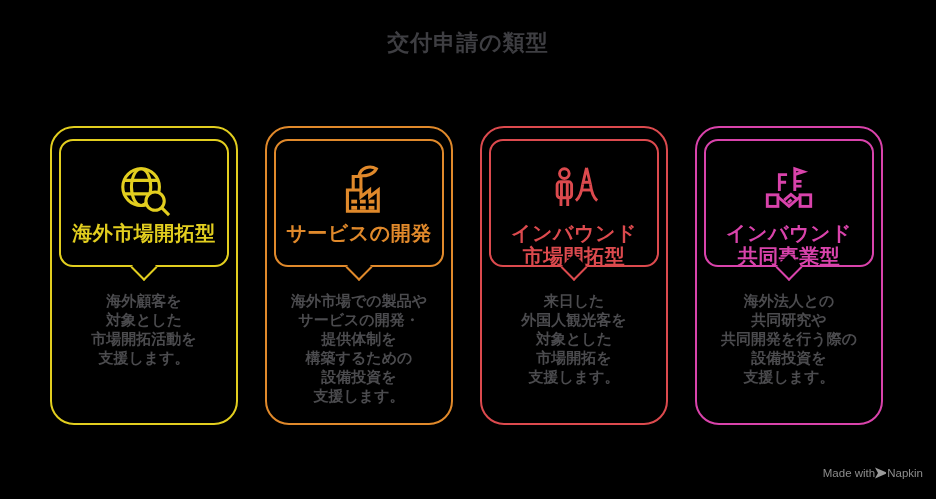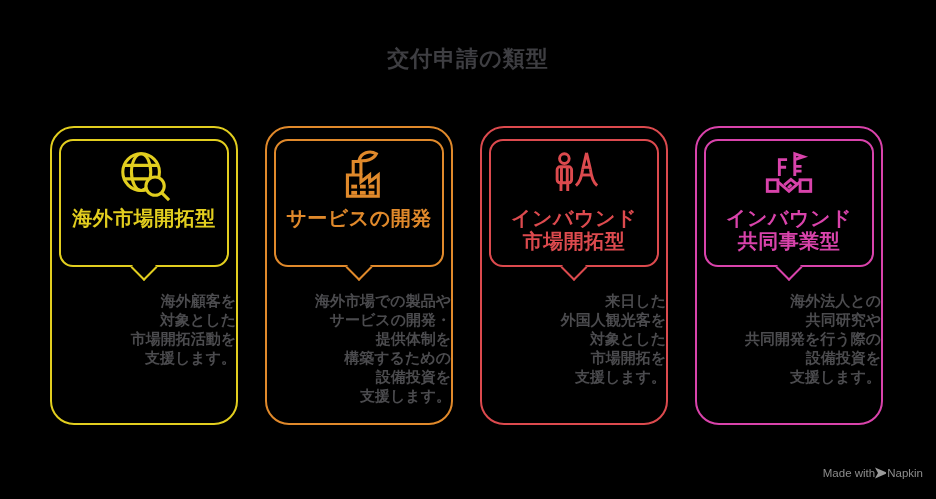--- a/index.html
+++ b/index.html
@@ -4,21 +4,21 @@
 <style>
   * { margin:0; padding:0; box-sizing:border-box; }
   html,body { width:936px; height:499px; }
   body {
     position:relative;
     background:#000000;
     font-family:"Liberation Sans","DejaVu Sans",sans-serif;
     overflow:hidden;
   }
   .main-title {
-    position:absolute; top:44px; left:0; width:100%;
+    position:absolute; top:28px; left:0; width:100%;
     text-align:center;
     font-size:22px; font-weight:bold; letter-spacing:1px;
     color:#3E3E42;
   }
   .cards {
     position:absolute; top:126px; left:50px;
     display:flex; gap:27px;
   }
   .card {
     width:188px; height:299px;
@@ -27,21 +27,21 @@
     color:var(--c);
     position:relative;
   }
   .bubble {
     margin:11px 7px 0;
     height:128px;
     border:2.5px solid var(--c);
     border-radius:14px;
     position:relative;
     display:flex; flex-direction:column; align-items:center;
-    padding-top:7px;
+    padding-top:22px;
   }
   .tail {
     position:absolute; left:50%; bottom:-12px;
     width:19px; height:19px;
     background:#000000;
     border-right:2.5px solid var(--c);
     border-bottom:2.5px solid var(--c);
     transform:translateX(-50%) rotate(45deg);
   }
   .card-icon { width:54px; height:54px; flex:0 0 auto; }
@@ -49,21 +49,21 @@
   .card-title {
     margin-top:5px;
     font-size:20px; font-weight:bold; line-height:23px;
     text-align:center; white-space:pre-line;
     color:var(--c);
     letter-spacing:0.5px;
   }
   .card-desc {
     margin-top:24px;
     font-size:15px; line-height:19px; font-weight:bold;
-    text-align:right; white-space:pre-line;
+    text-align:center; white-space:pre-line;
     color:#4B4B4E;
   }
   .footer {
     position:absolute; right:13px; bottom:20px;
     display:flex; align-items:center; 
     color:#8C8C8C; font-size:11.5px;
   }
   .footer .napkin-logo svg { width:12px; height:12px; display:block; }
 </style>
 </head>

